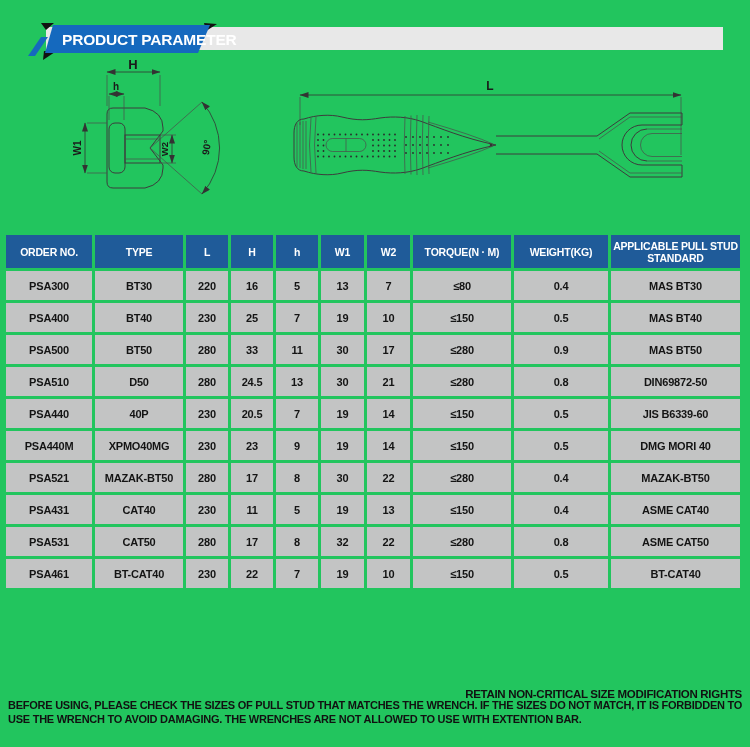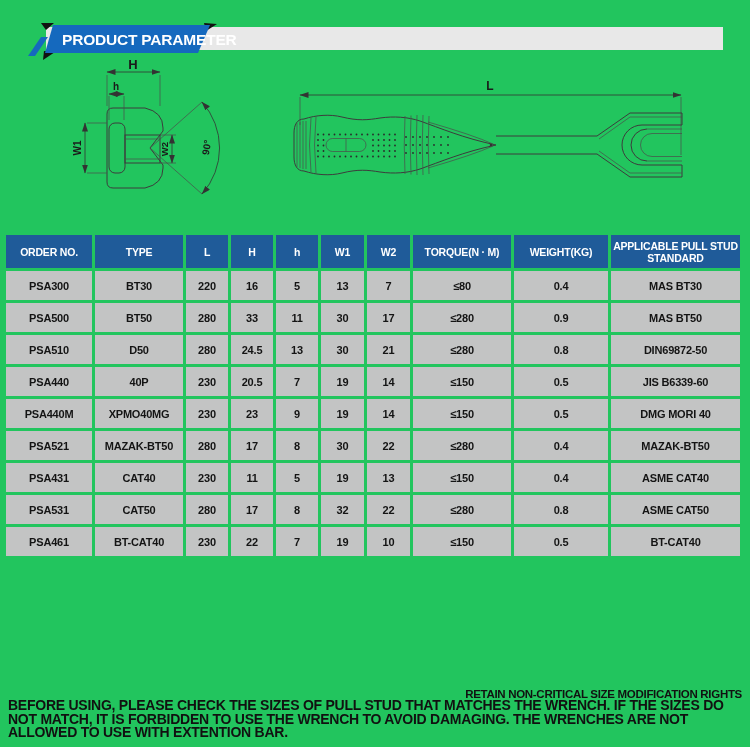--- a/index.html
+++ b/index.html
@@ -31,21 +31,21 @@
     background:#c3c4c4;color:#141414;font-size:11px;font-weight:bold;
     text-align:center;vertical-align:middle;height:29px;padding:0 1px;
     letter-spacing:-0.2px;
   }
   
   .note-rights{
     position:absolute;right:8px;top:688px;font-size:11.5px;font-weight:bold;
     color:#111;letter-spacing:-0.3px;white-space:nowrap;
   }
   .note-warning{
-    position:absolute;left:8px;top:699px;width:738px;font-size:14px;
+    position:absolute;left:8px;top:699px;width:738px;font-size:11px;
     font-weight:bold;color:#111;letter-spacing:-0.25px;line-height:13.5px;
   }
 </style>
 </head>
 <body>
 
 <div class="page">
 
   <svg class="banner" width="750" height="62" viewBox="0 0 750 62">
     <rect x="46" y="27" width="677" height="23" fill="#e8e8e8"></rect>
@@ -256,20 +256,32 @@
           <td>220</td>
           <td>16</td>
           <td>5</td>
           <td>13</td>
           <td>7</td>
           <td>≤80</td>
           <td>0.4</td>
           <td>MAS BT30</td>
         </tr>
         <tr>
+          <td>PSA400</td>
+          <td>BT40</td>
+          <td>230</td>
+          <td>25</td>
+          <td>7</td>
+          <td>19</td>
+          <td>10</td>
+          <td>≤150</td>
+          <td>0.5</td>
+          <td>MAS BT40</td>
+        </tr>
+        <tr>
           <td>PSA500</td>
           <td>BT50</td>
           <td>280</td>
           <td>33</td>
           <td>11</td>
           <td>30</td>
           <td>17</td>
           <td>≤280</td>
           <td>0.9</td>
           <td>MAS BT50</td>

